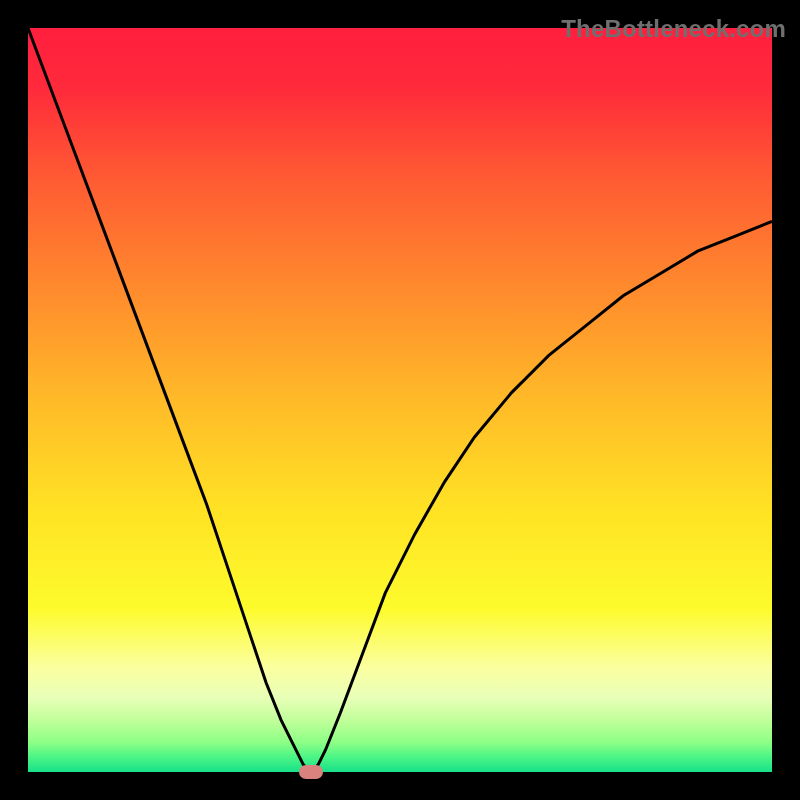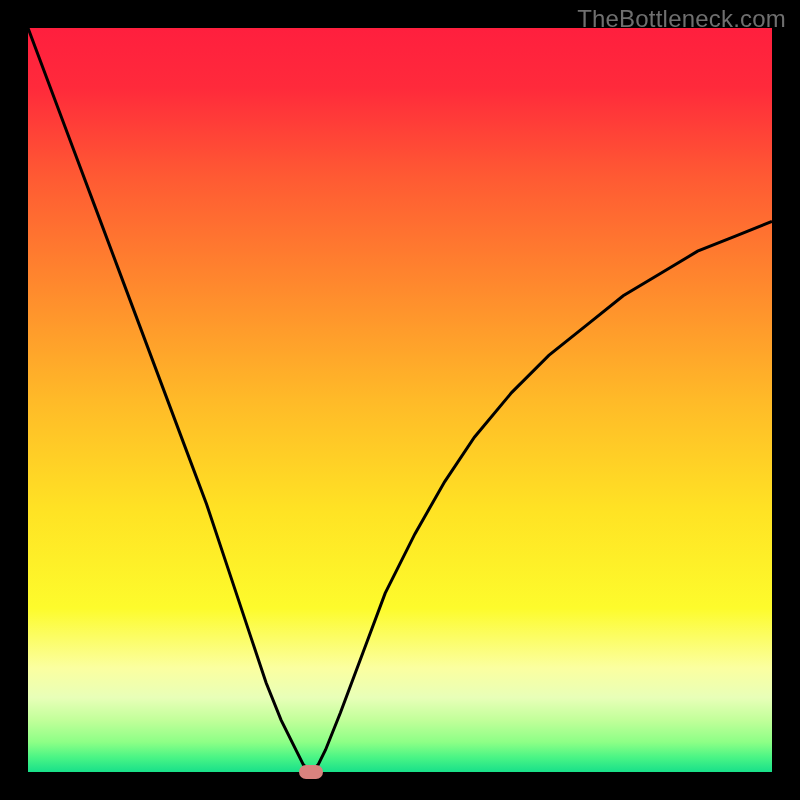--- a/index.html
+++ b/index.html
@@ -12,25 +12,25 @@
     font-family: Arial, Helvetica, sans-serif;
   }
   .frame {
     position: relative;
     width: 800px;
     height: 800px;
     background: #000;
   }
   .watermark {
     position: absolute;
-    top: 5px;
+    top: 15px;
     right: 14px;
     color: #6f6f6f;
     font-size: 24px;
-    font-weight: 400;
+    font-weight: 700;
     letter-spacing: 0.2px;
     z-index: 5;
   }
   .plot-area {
     position: absolute;
     left: 28px;
     top: 28px;
     width: 744px;
     height: 744px;
     

